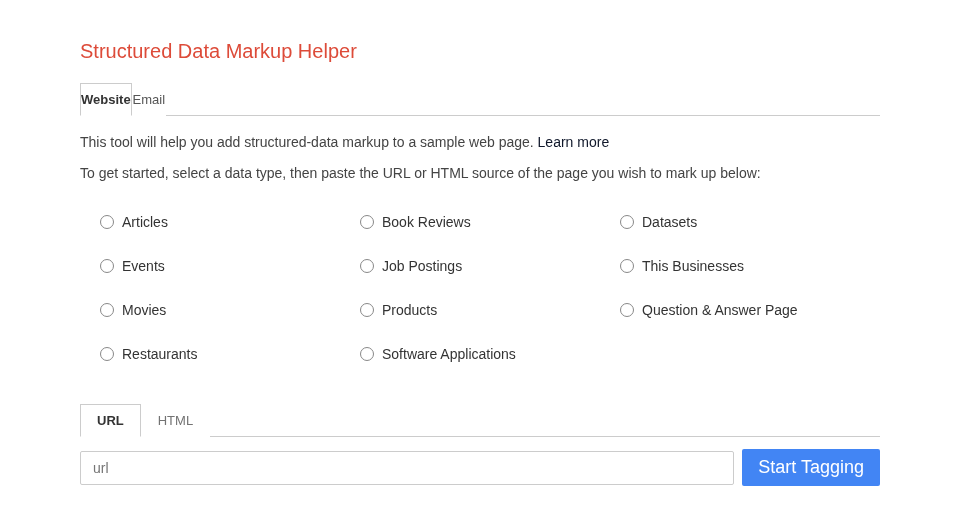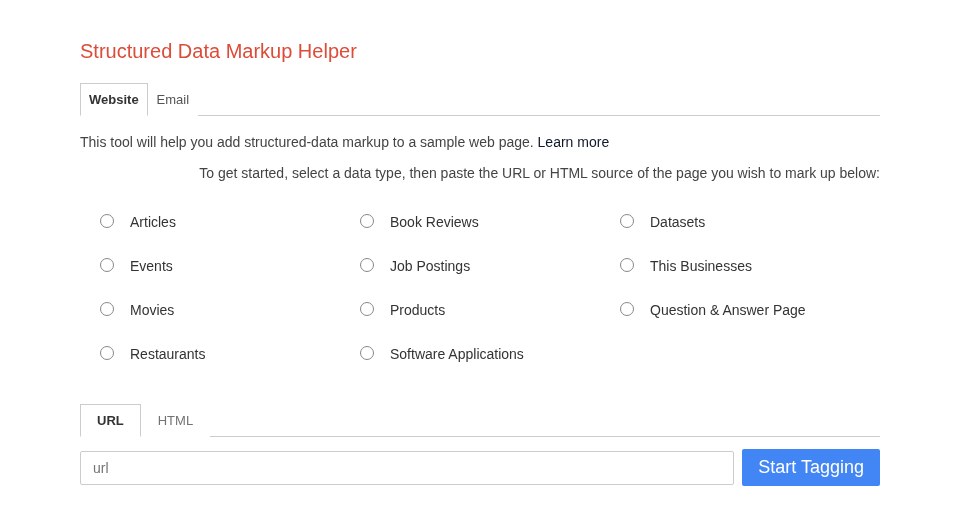--- a/index.html
+++ b/index.html
@@ -28,21 +28,21 @@
       margin-bottom: 20px;
     }
 
     .tabs-container {
       border-bottom: 1px solid #ccc;
       margin-bottom: 16px;
       display: flex;
     }
 
     .tab {
-      padding: 8px 8px;
+      padding: 8px 0;
       font-size: 13px;
       cursor: pointer;
       border: 1px solid transparent;
       border-bottom: none;
       margin-bottom: -1px;
       color: #555;
       background: #fff;
     }
 
     .tab.active {
@@ -60,35 +60,34 @@
 
     .learn-more-link {
       color: #0f172a;
       text-decoration: none;
     }
 
     .instruction-text {
       margin-bottom: 24px;
       color: #444;
       line-height: 1.5;
-      text-align: right;
     }
 
     .data-types-grid {
       display: grid;
       grid-template-columns: repeat(3, 1fr);
       gap: 16px 0;
       margin-bottom: 36px;
       padding-left: 20px;
     }
 
     .data-type-option {
       display: flex;
-      align-items: flex-start;
-      gap: 16px;
+      align-items: center;
+      gap: 8px;
       padding: 6px 0;
       cursor: pointer;
     }
 
     .radio-circle {
       width: 14px;
       height: 14px;
       border: 1px solid #888;
       border-radius: 50%;
       display: inline-block;

